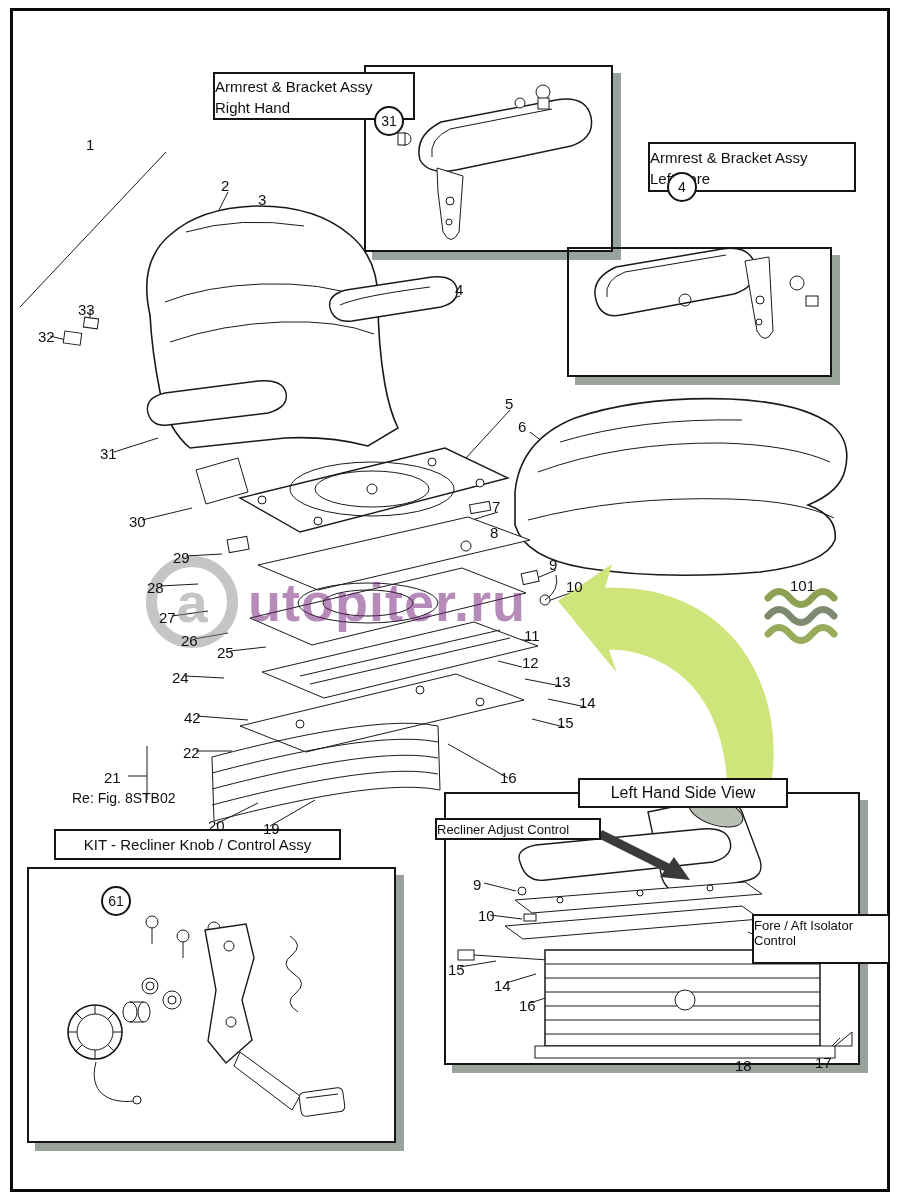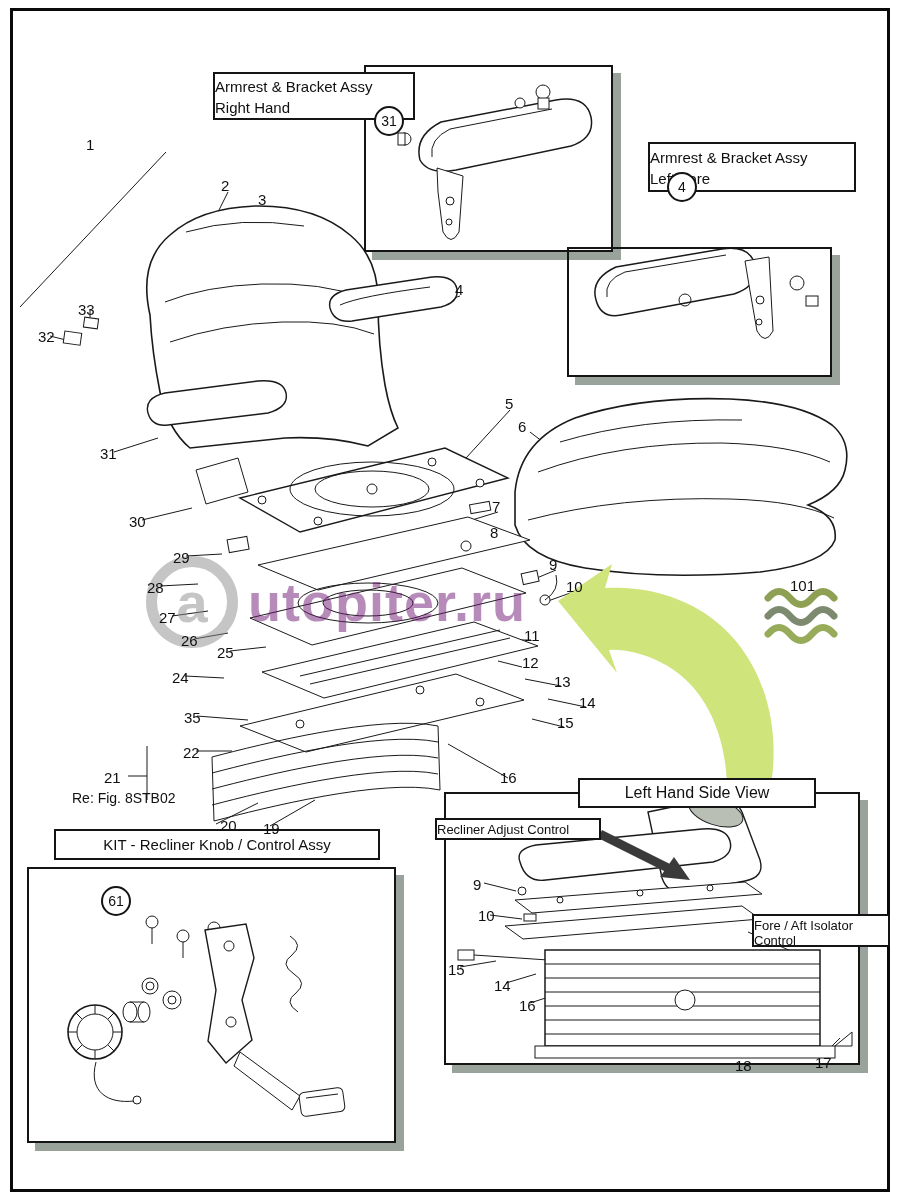--- a/index.html
+++ b/index.html
@@ -256,27 +256,27 @@
   <div class="l">Right Hand</div>
 </div>
 <div class="badge" style="left:374px;top:106px">31</div>
 
 <div class="titlebox" style="left:648px;top:142px;width:208px;height:50px;padding-top:3px">
   <div class="l">Armrest &amp; Bracket Assy</div>
   <div class="l">Left Fore</div>
 </div>
 <div class="badge" style="left:667px;top:172px">4</div>
 
-<div class="titlebox one-line" style="left:578px;top:778px;width:238px;height:30px">Left Hand Side View</div>
-
-<div class="titlebox one-line" style="left:54px;top:829px;width:326px;height:31px;font-size:15px">KIT - Recliner Knob / Control Assy</div>
+<div class="titlebox one-line" style="left:578px;top:778px;width:210px;height:30px">Left Hand Side View</div>
+
+<div class="titlebox one-line" style="left:54px;top:829px;width:287px;height:31px;font-size:15px">KIT - Recliner Knob / Control Assy</div>
 <div class="badge" style="left:101px;top:886px">61</div>
 
 <div class="minilabel" style="left:435px;top:818px;width:166px;height:22px;line-height:19px">Recliner Adjust Control</div>
-<div class="minilabel" style="left:752px;top:914px;width:138px;height:33px;padding-top:2px">
+<div class="minilabel" style="left:752px;top:914px;width:138px;height:50px;padding-top:2px">
   <div>Fore / Aft  Isolator</div>
   <div>Control</div>
 </div>
 
 <div class="reffig" style="left:72px;top:790px">Re: Fig. 8STB02</div>
 
 <span class="pn" style="left:86px;top:136px">1</span>
 <span class="pn" style="left:221px;top:177px">2</span>
 <span class="pn" style="left:258px;top:191px">3</span>
 <span class="pn" style="left:455px;top:281px">4</span>
@@ -286,24 +286,24 @@
 <span class="pn" style="left:490px;top:524px">8</span>
 <span class="pn" style="left:549px;top:556px">9</span>
 <span class="pn" style="left:566px;top:578px">10</span>
 <span class="pn" style="left:524px;top:627px">11</span>
 <span class="pn" style="left:522px;top:654px">12</span>
 <span class="pn" style="left:554px;top:673px">13</span>
 <span class="pn" style="left:579px;top:694px">14</span>
 <span class="pn" style="left:557px;top:714px">15</span>
 <span class="pn" style="left:500px;top:769px">16</span>
 <span class="pn" style="left:263px;top:820px">19</span>
-<span class="pn" style="left:220px;top:817px">20</span>
+<span class="pn" style="left:208px;top:817px">20</span>
 <span class="pn" style="left:104px;top:769px">21</span>
 <span class="pn" style="left:183px;top:744px">22</span>
-<span class="pn" style="left:184px;top:709px">35</span>
+<span class="pn" style="left:184px;top:709px">42</span>
 <span class="pn" style="left:172px;top:669px">24</span>
 <span class="pn" style="left:217px;top:644px">25</span>
 <span class="pn" style="left:181px;top:632px">26</span>
 <span class="pn" style="left:159px;top:609px">27</span>
 <span class="pn" style="left:147px;top:579px">28</span>
 <span class="pn" style="left:173px;top:549px">29</span>
 <span class="pn" style="left:129px;top:513px">30</span>
 <span class="pn" style="left:100px;top:445px">31</span>
 <span class="pn" style="left:38px;top:328px">32</span>
 <span class="pn" style="left:78px;top:301px">33</span>

